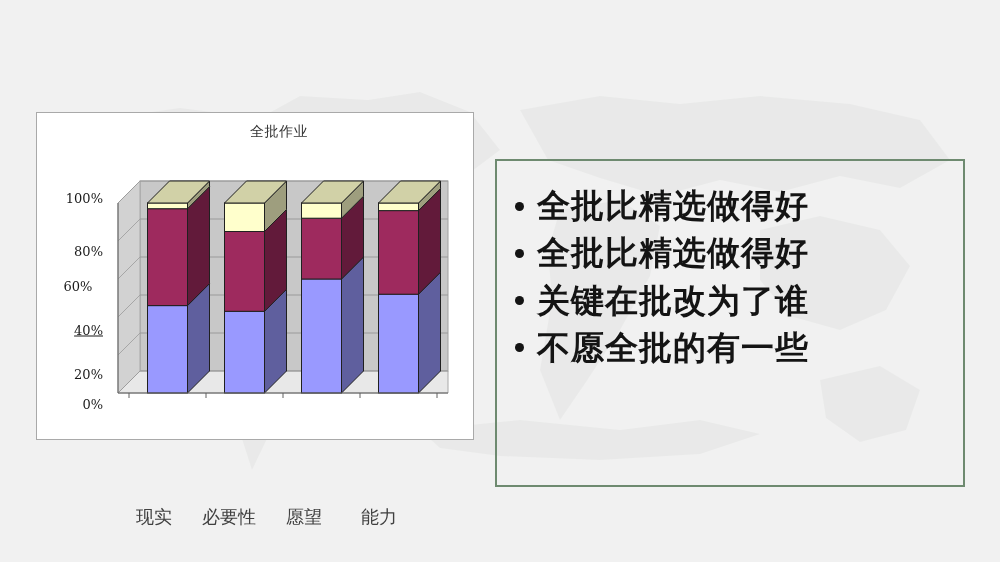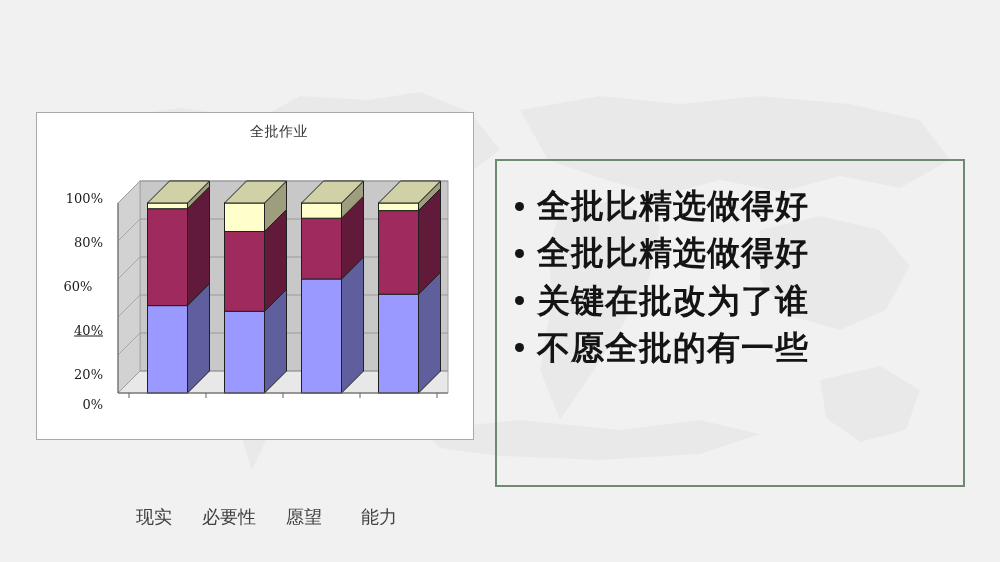--- a/index.html
+++ b/index.html
@@ -162,21 +162,21 @@
       </g>
     </svg>
   </div>
 
   <div id="chart-panel">
 
     <div id="chart-title">全批作业</div>
 
     <div id="yaxis">
       <div class="ytick" style="top:85px;">100%</div>
-      <div class="ytick" style="top:129px;">80%</div>
+      <div class="ytick" style="top:138px;">80%</div>
       <div class="ytick" style="top:173px;text-align:center;">60%</div>
       <div class="ytick" style="top:217px;text-decoration:underline;">40%</div>
       <div class="ytick" style="top:261px;">20%</div>
       <div class="ytick" style="top:291px;">0%</div>
     </div>
 
     <div id="plot">
       <svg id="plot-svg" viewBox="0 0 358 238" xmlns="http://www.w3.org/2000/svg">
           <rect x="44" y="8" width="308" height="190" fill="#c8c8c8" stroke="#a0a0a0" stroke-width="1"></rect>
           <polygon points="22,30 44,8 44,198 22,220" fill="#d2d2d2" stroke="#a8a8a8" stroke-width="1"></polygon>

